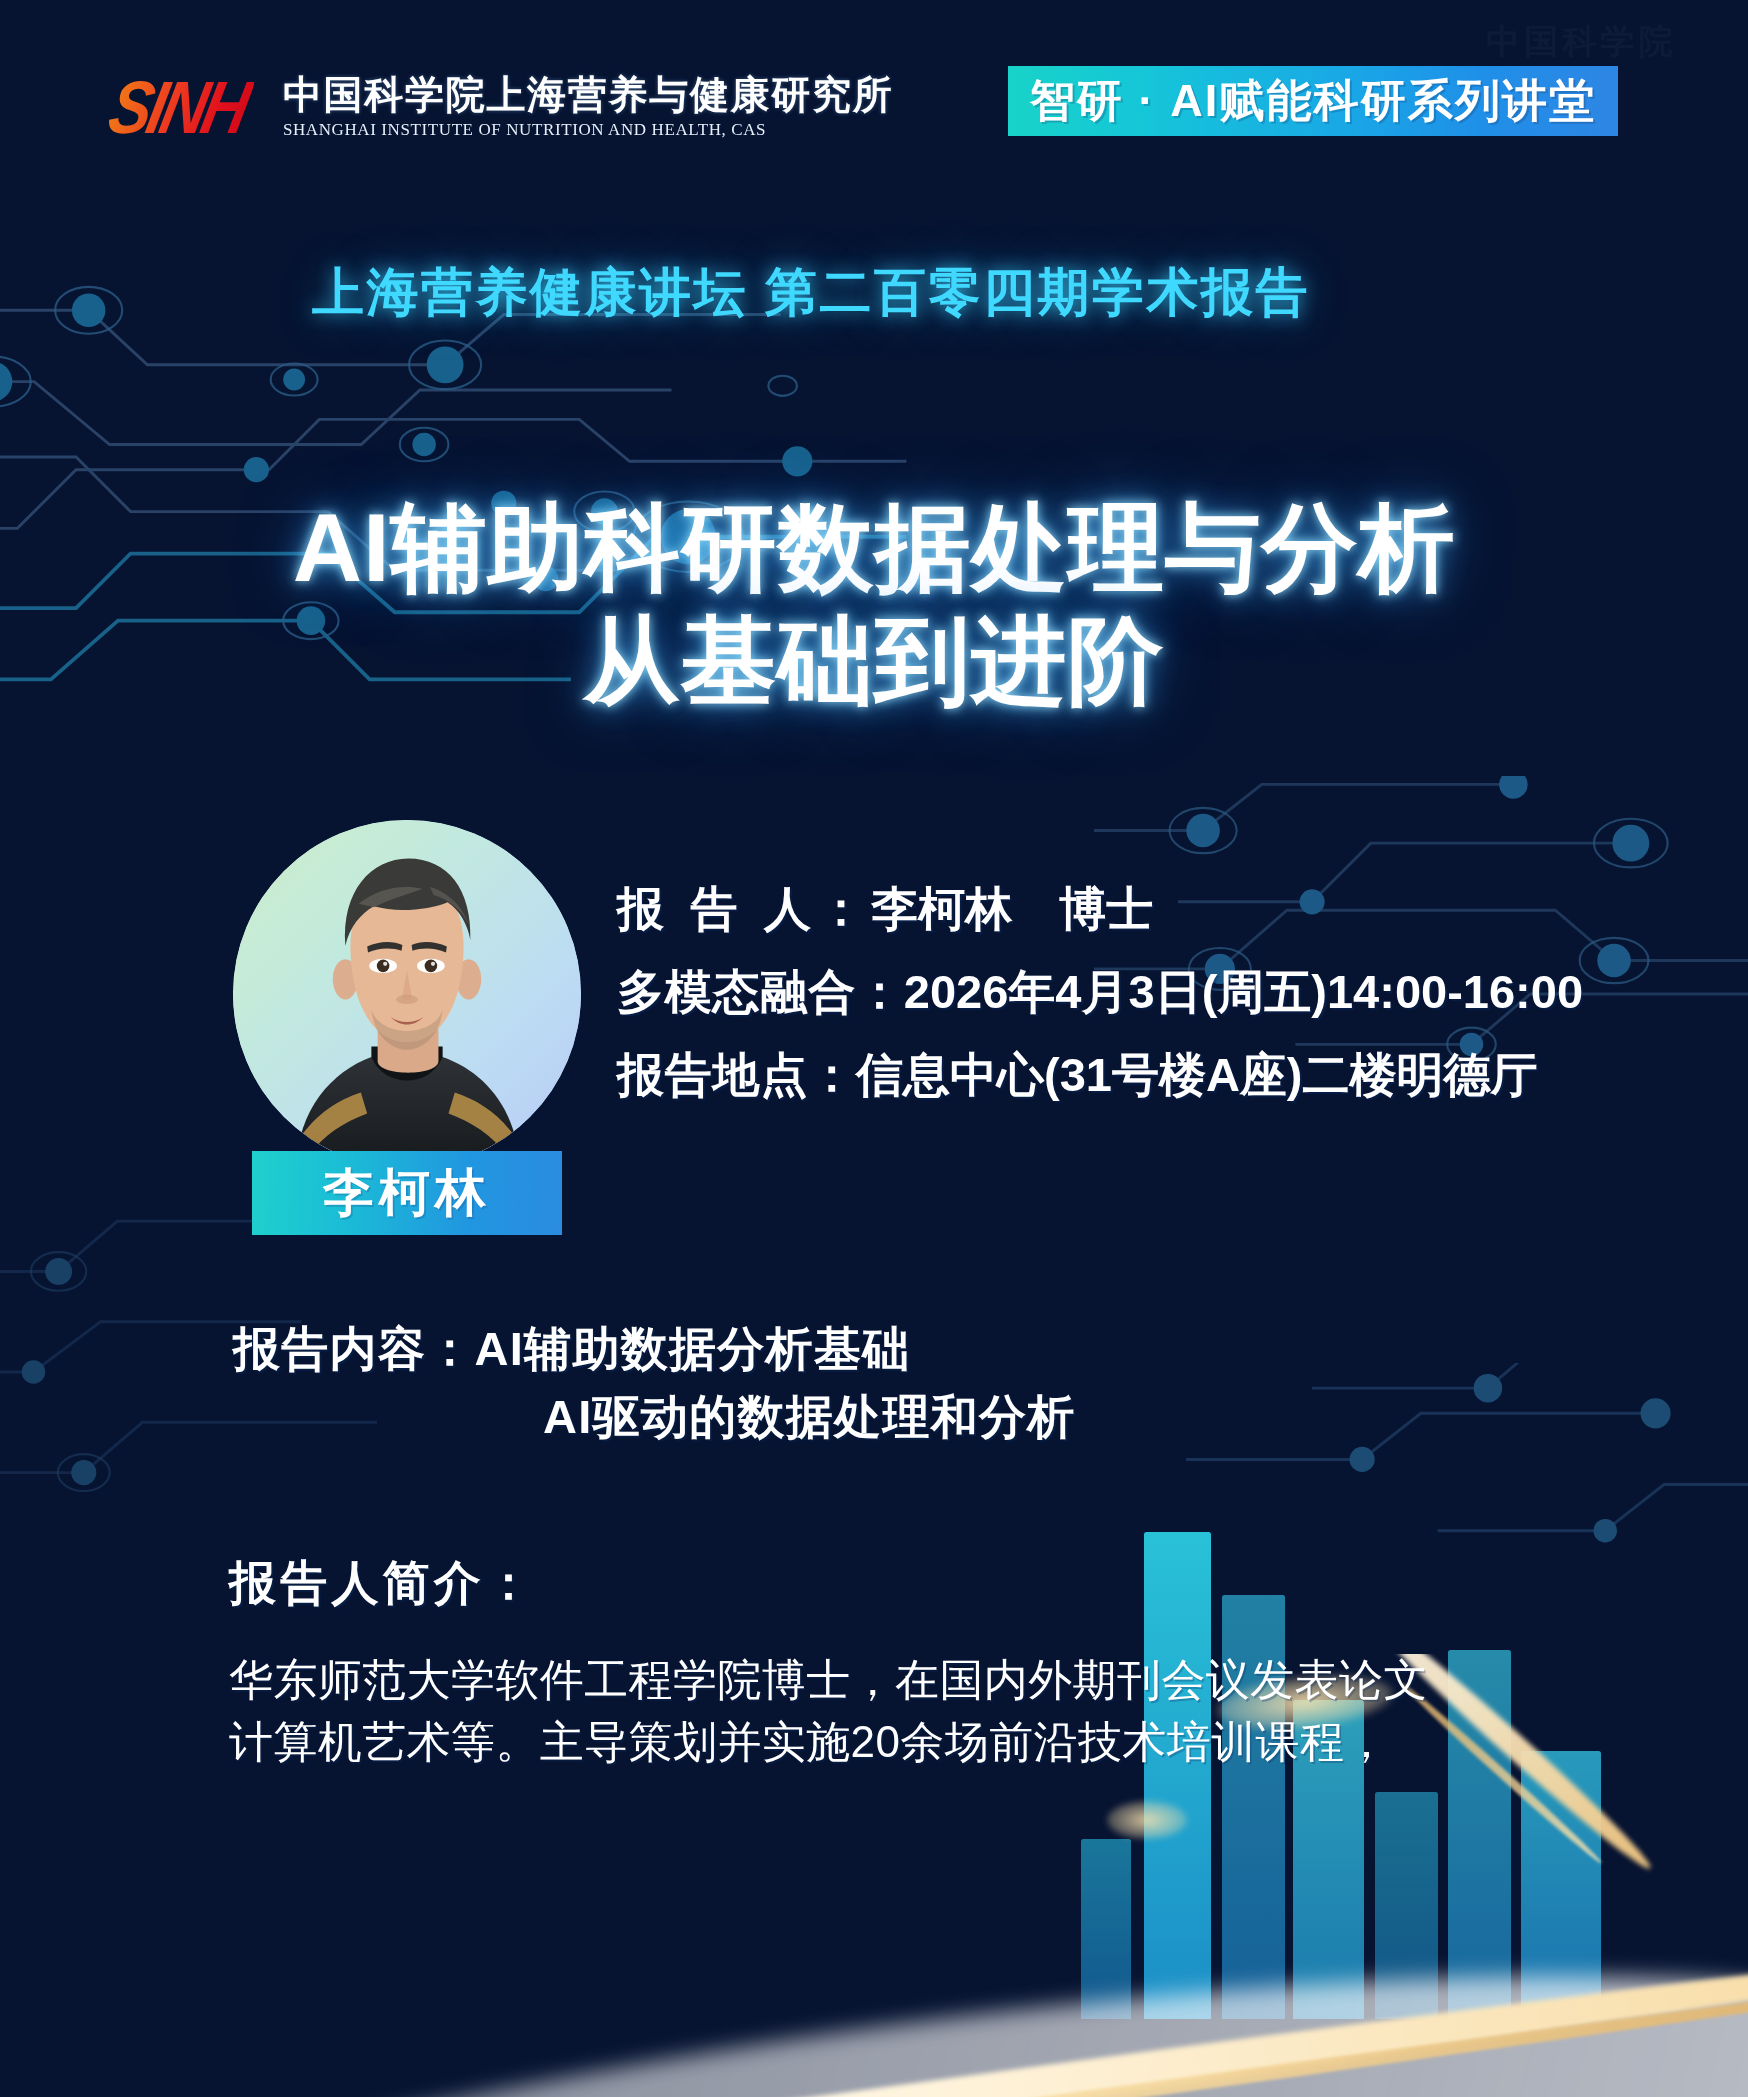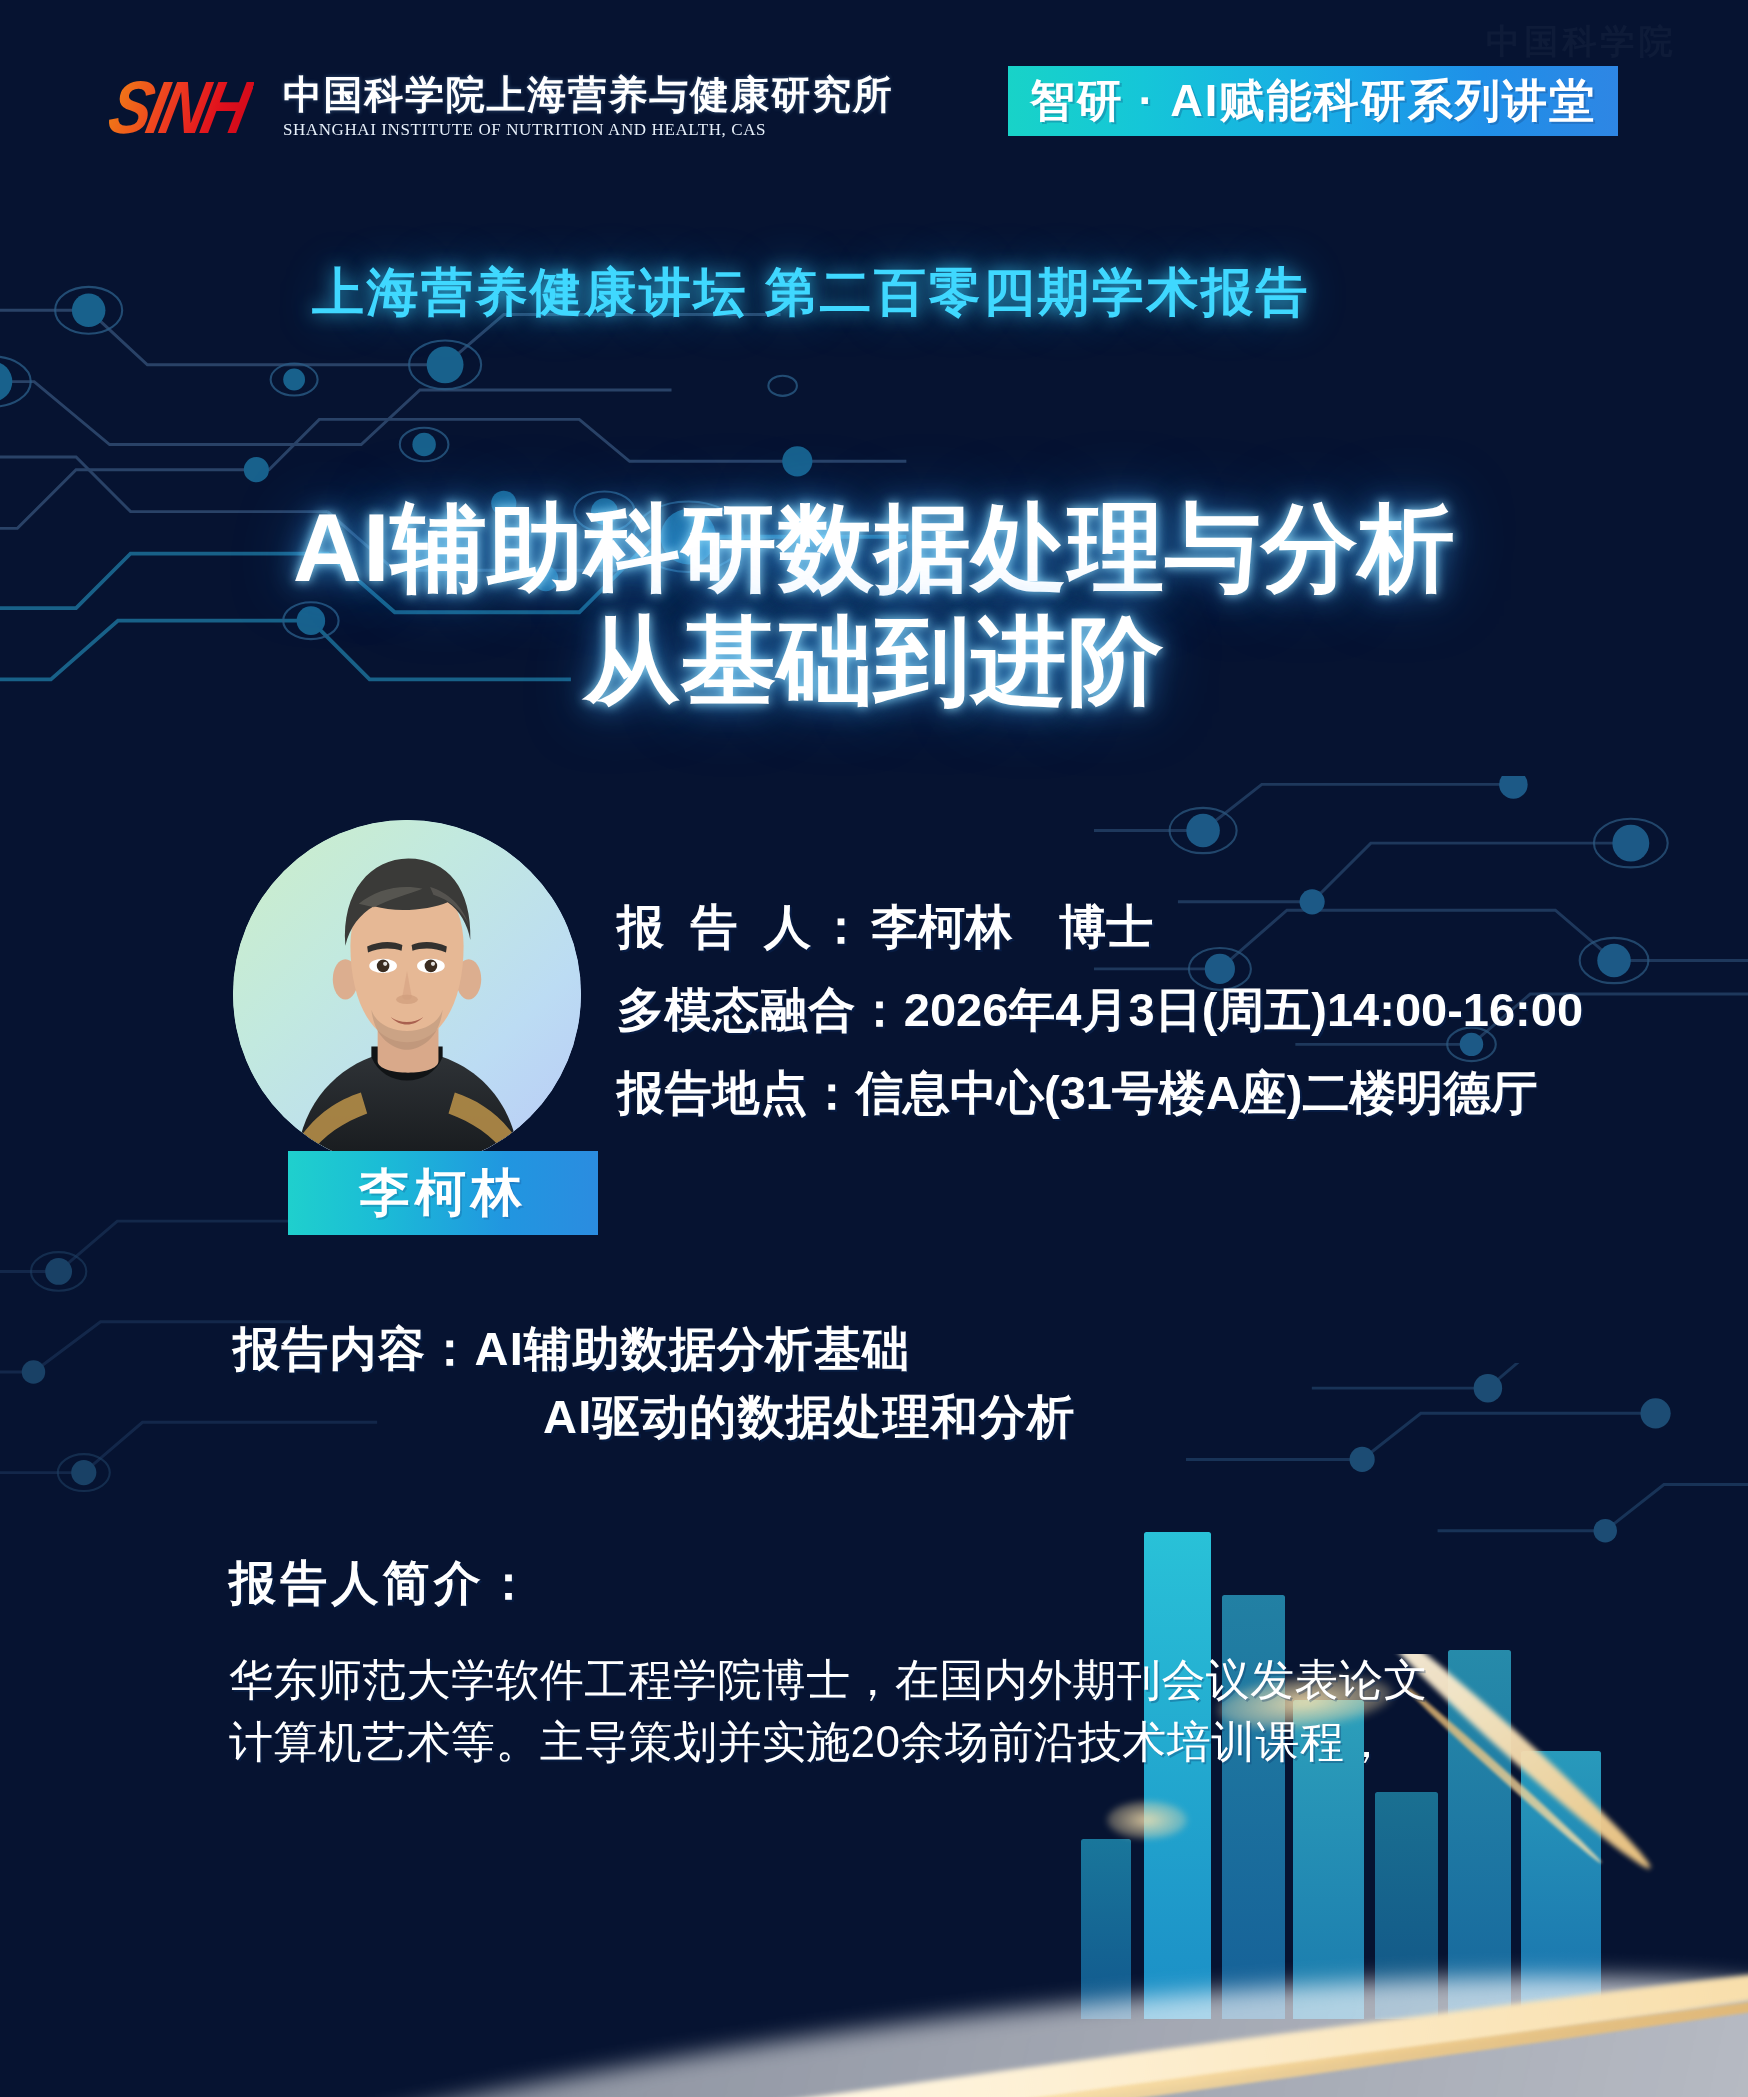--- a/index.html
+++ b/index.html
@@ -77,29 +77,29 @@
 
   
   #avatar-wrap{position:absolute;left:229px;top:820px;width:365px;height:432px;}
   #avatar{
     position:absolute;left:4.2px;top:0;width:348px;height:348px;border-radius:50%;
     overflow:hidden;background:linear-gradient(118deg,#cdeec8 0%,#bfe9dd 28%,#bcdcf3 62%,#b9c9f7 100%);
   }
   #name-tag{
     position:absolute;left:23px;top:331px;width:310px;height:84px;
     background:linear-gradient(92deg,#1fd0cd 0%,#1bbcd6 30%,#2196e0 70%,#2b8ce0 100%);
-    display:flex;align-items:center;justify-content:center;margin-left:36px;
+    display:flex;align-items:center;justify-content:center;
   }
   #name-tag span{color:#fff;font-size:51px;font-weight:700;letter-spacing:5px;
                  text-shadow:1.7px 1.7px 0 rgba(20,70,130,.25);}
 
   
   #info{position:absolute;left:617px;top:885px;width:1099px;}
   .info-line{color:#fff;font-size:47px;font-weight:700;line-height:1.0;margin-bottom:36px;white-space:nowrap;
-             text-shadow:2.1px 2.1px 0 rgba(10,45,100,.38);margin-top:18px;}
+             text-shadow:2.1px 2.1px 0 rgba(10,45,100,.38);}
   .info-line .lbl{letter-spacing:6.7px;}
   .info-line .lbl-tight{letter-spacing:0.8px;}
 
   
   #content{position:absolute;left:233px;top:1315px;width:1300px;}
   .content-line{color:#fff;font-size:47px;font-weight:700;line-height:1.45;letter-spacing:1.3px;
                 text-shadow:2.1px 2.1px 0 rgba(10,45,100,.35);}
   .content-line.indent{padding-left:310px;}
 
   

